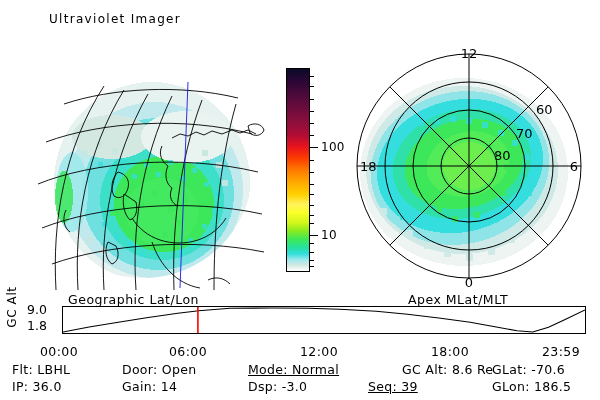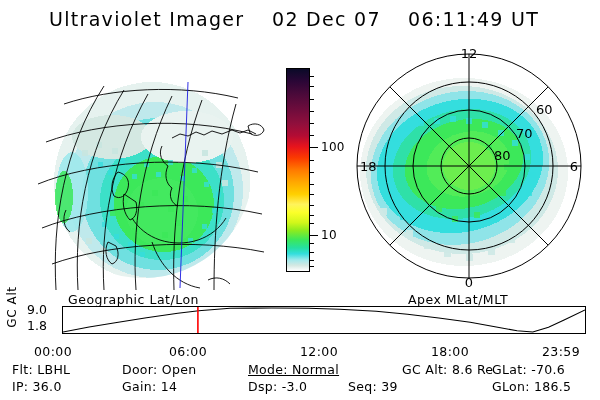--- a/index.html
+++ b/index.html
@@ -2,21 +2,21 @@
 <html><head>
 <meta charset="utf-8">
 <style>
   html,body{margin:0;padding:0;background:#ffffff;}
   body{width:600px;height:400px;position:relative;overflow:hidden;
        font-family:"DejaVu Sans",sans-serif;color:#000;}
   .root{position:absolute;inset:0;}
 
   
   .header{position:absolute;top:8px;left:0;width:600px;height:24px;}
-  .header span{position:absolute;top:0;font-size:19px;letter-spacing:1.3px;
+  .header span{position:absolute;top:0;font-size:12px;letter-spacing:1.3px;
                white-space:nowrap;line-height:22px;font-weight:400;text-align:right;}
   #hdr-title{left:49px;}
   #hdr-date{left:272px;}
   #hdr-time{left:408px;}
 
   
   #geo-panel{position:absolute;left:12px;top:42px;width:262px;height:248px;}
   #mlt-panel{position:absolute;left:340px;top:40px;width:258px;height:252px;}
   .panel-svg{display:block;width:100%;height:100%;}
 
@@ -59,22 +59,20 @@
   .status-cell{position:absolute;top:0;font-size:12.5px;letter-spacing:.3px;
                white-space:nowrap;}
 </style>
 </head>
 <body>
 
 <div class="root">
 
   <div class="header">
     <span id="hdr-title">Ultraviolet Imager</span>
-    <span id="hdr-date">02 Dec 07</span>
-    <span id="hdr-time">06:11:49 UT</span>
   </div>
 
   <div id="geo-panel">
     <svg class="panel-svg" viewBox="0 0 262 248">
       <defs>
         <clipPath id="geoDisk">
             <circle cx="131" cy="126" r="110"></circle>
           </clipPath>
         <clipPath id="geoDiskTrim">
             <circle cx="131" cy="126" r="110"></circle>
@@ -292,37 +290,37 @@
     <div id="tick-lo">1.8</div>
     <div id="orbit-plot">
       <svg viewBox="0 0 522 26" preserveAspectRatio="none">
         <polyline id="orbit-curve" fill="none" stroke="#000" stroke-width="1.1" vector-effect="non-scaling-stroke" points="0.0,25.0 26.1,20.0 52.2,15.7 83.5,10.7 114.8,6.3 135.7,3.7 167.0,1.3 208.8,1.0 245.3,1.3 276.7,2.3 313.2,4.3 344.5,7.3 375.8,11.0 407.2,15.3 433.3,20.0 454.1,23.7 469.8,25.0 485.5,20.3 501.1,13.0 522.0,3.0"></polyline>
         <line id="orbit-marker" x1="134.9" y1="0" x2="134.9" y2="26" stroke="#ff0000" stroke-width="1.6" vector-effect="non-scaling-stroke"></line>
       </svg>
     </div>
   </div>
 
   <div id="time-axis">
-      <span style="left: 34px;">00:00</span>
+      <span style="left: 40px;">00:00</span>
       <span style="left: 169px;">06:00</span>
       <span style="left: 300px;">12:00</span>
       <span style="left: 431px;">18:00</span>
       <span style="left: 542px;">23:59</span>
     </div>
 
   <div id="status">
     <div class="status-row" id="status-row-0">
         <div class="status-cell" style="left: 12px;">Flt: LBHL</div>
         <div class="status-cell" style="left: 122px;">Door: Open</div>
         <div class="status-cell" style="left: 248px; text-decoration: underline;">Mode: Normal</div>
         <div class="status-cell" style="left: 368px; margin-left: 34px;">GC Alt: 8.6 Re</div>
         <div class="status-cell" style="left: 492px;">GLat: -70.6</div>
       </div>
     <div class="status-row" id="status-row-1">
         <div class="status-cell" style="left: 12px;">IP: 36.0</div>
         <div class="status-cell" style="left: 122px;">Gain: 14</div>
         <div class="status-cell" style="left: 248px;">Dsp: -3.0</div>
-        <div class="status-cell" style="left: 348px;">Seq: 39</div>
+        <div class="status-cell" style="left: 368px; text-decoration: underline;">Seq: 39</div>
         <div class="status-cell" style="left: 492px;">GLon: 186.5</div>
       </div>
   </div>
 
 </div>
 
 </body></html>

